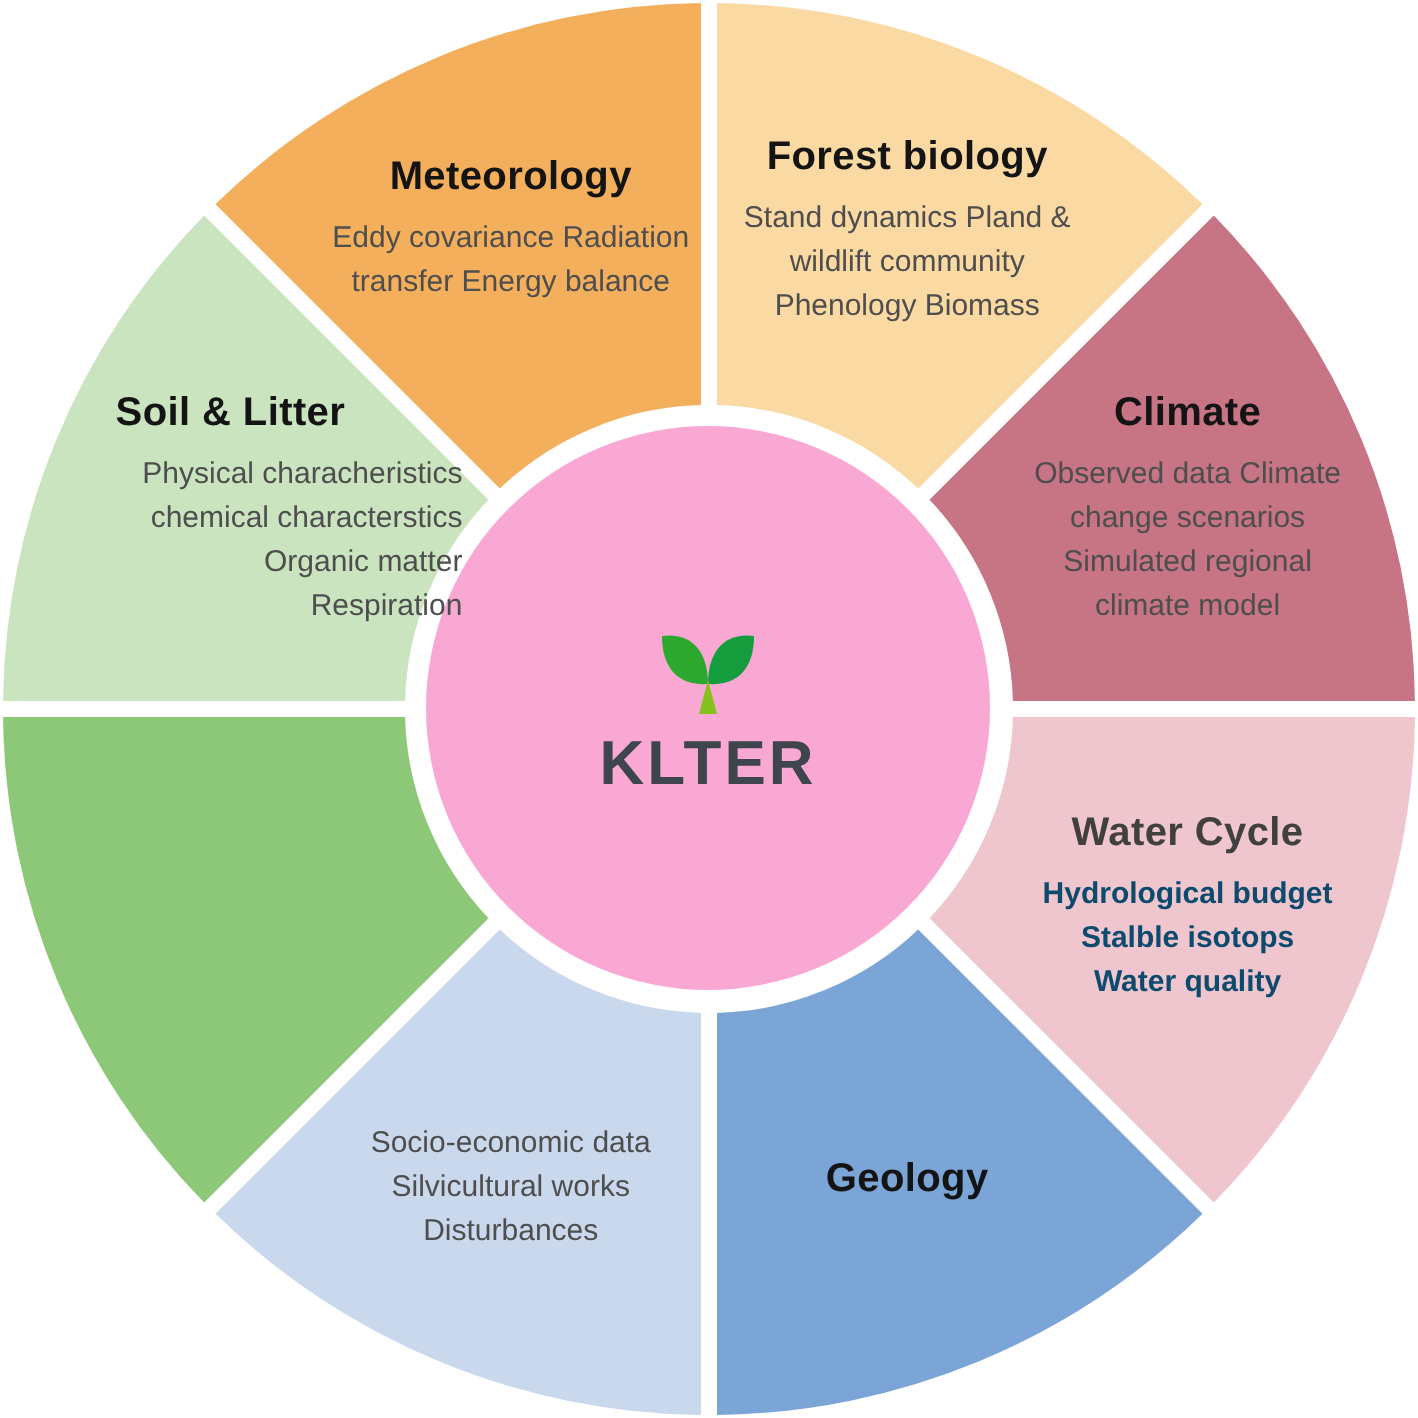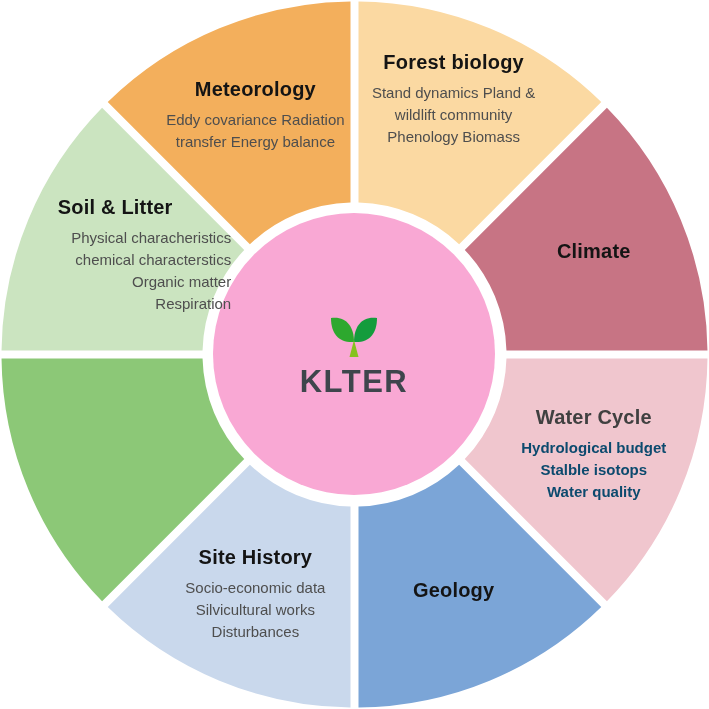--- a/index.html
+++ b/index.html
@@ -48,44 +48,47 @@
 
   <div class="center-circle" id="center-circle" style="background: #f9a8d4;">
     <svg class="sprout" width="52" height="46" viewBox="0 0 52 46">
       <path id="leaf-left" d="M26,30 C11,31 3,22 3,6 C18,4 26,14 26,30 Z" fill="#2DA82E"></path>
       <path id="leaf-right" d="M26,30 C41,31 49,22 49,6 C34,4 26,14 26,30 Z" fill="#149C3D"></path>
       <path id="stem" d="M26,28 L21.5,45 L30.5,45 Z" fill="#85C21E"></path>
     </svg>
     <div class="center-label" id="center-label" style="color: rgb(62, 69, 76);">KLTER</div>
   </div>
 
-  <div class="seg-label" style="left: 453.615px; top: 99px; text-align: center;">
+  <div class="seg-label" style="left: 453.615px; top: 116px; text-align: center;">
     <div class="seg-title" style="color: rgb(20, 20, 20);">Forest biology</div>
     <div class="seg-desc" style="color: rgb(78, 78, 78);">Stand dynamics Pland &amp;
 wildlift community
 Phenology Biomass</div>
   </div>
 
   <div class="seg-label" style="left: 593.785px; top: 255.385px;">
     <div class="seg-title" style="color: rgb(20, 20, 20);">Climate</div>
+    <div class="seg-desc" style="color: rgb(78, 78, 78);">Observed data Climate
+change scenarios
+Simulated regional
+climate model</div>
   </div>
 
   <div class="seg-label" style="left: 593.785px; top: 453.615px;">
     <div class="seg-title" style="color: #404040;">Water Cycle</div>
     <div class="seg-desc" style="color: #0c4a6e; font-weight: bold;">Hydrological budget
 Stalble isotops
 Water quality</div>
   </div>
 
   <div class="seg-label" style="left: 453.615px; top: 593.785px;">
     <div class="seg-title" style="color: rgb(20, 20, 20);">Geology</div>
   </div>
 
   <div class="seg-label" style="left: 255.385px; top: 593.785px;">
-    <div class="seg-title" style="color: rgb(20, 20, 20);">Site History</div>
     <div class="seg-desc" style="color: rgb(78, 78, 78);">Socio-economic data
 Silvicultural works
 Disturbances</div>
   </div>
 
 
   <div class="seg-label" style="left: 115.215px; top: 255.385px;">
     <div class="seg-title" style="color: rgb(20, 20, 20);">Soil &amp; Litter</div>
     <div class="seg-desc" style="color: rgb(78, 78, 78); text-align: right;">Physical characheristics
 chemical characterstics

